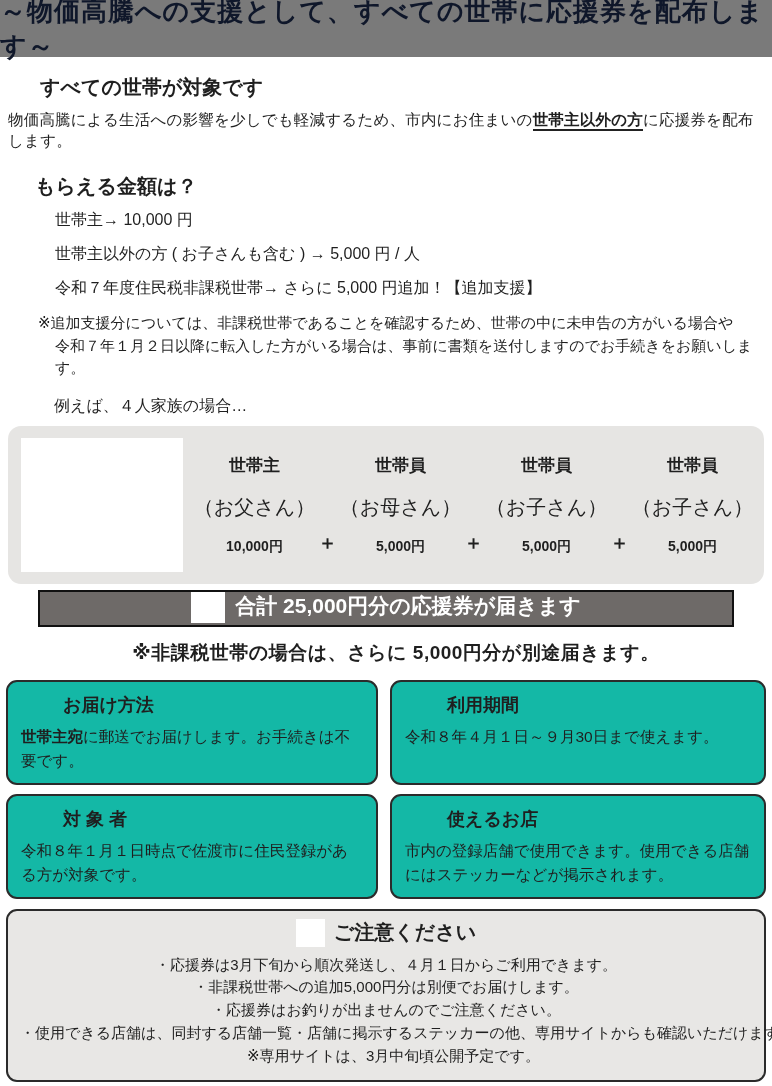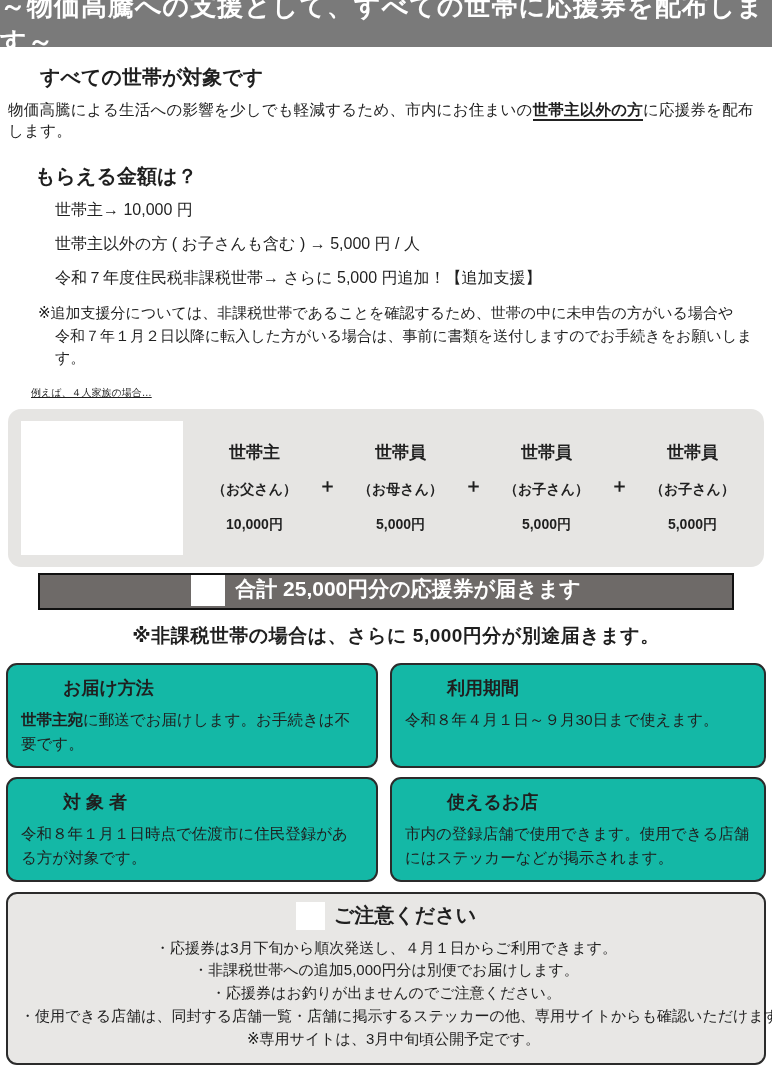--- a/index.html
+++ b/index.html
@@ -9,56 +9,56 @@
     color:#1f1f1f;
     background:#ffffff;
     width:772px; height:1086px;
     overflow:hidden;
     position:relative;
   }
   b, .bold { font-weight:bold; }
 
   
   .banner {
-    background:#7a7a7a; color:#ffffff;
-    height:47px; width:772px;
+    background:#7a7a7a; color:#0f172a;
+    height:57px; width:772px;
     display:flex; align-items:center; justify-content:center;
     font-size:26px; font-weight:bold; letter-spacing:1px;
   }
 
   
   .sec-heading { font-size:20px; font-weight:bold; margin-left:40px; }
   .sec1-heading { margin-top:17px; }
   .sec1-body { font-size:15.5px; margin:9px 4px 0 8px; letter-spacing:0.2px; }
   .emph { font-weight:bold; border-bottom:2.5px solid #222; padding-bottom:1px; }
 
   .sec2-heading { margin-top:21px; margin-left:35px; }
   .amount-items { margin:10px 0 0 55px; list-style:none; }
   .amount-items li { font-size:16px; margin-bottom:13px; }
   .amount-note { font-size:15px; margin-left:38px; margin-top:2px; line-height:1.5; }
   .amount-note .indent { margin-left:17px; }
-  .example-intro { font-size:10px; margin:16px 0 0 31px;text-decoration:underline; }
+  .example-intro { font-size:16px; margin:16px 0 0 54px; }
 
   
   .example-box {
     background:#e6e5e3; border-radius:13px;
     margin:9px 8px 0 8px; height:158px;
     display:flex; align-items:center;
   }
   .family-image-placeholder {
     background:#ffffff; width:162px; height:134px;
     margin-left:13px; flex:none;
   }
   .members-row {
     flex:1; display:flex; justify-content:space-evenly;
-    align-items:flex-start; padding:0 8px;
+    align-items:flex-end; padding:0 8px;
   }
   .member { text-align:center; }
   .member .role { font-size:17px; font-weight:bold; }
-  .member .mname { font-size:14px; font-weight:bold; margin-top:17px; }
+  .member .mname { font-size:20px; font-weight:normal; margin-top:17px; }
   .member .amount { font-size:14px; font-weight:bold; margin-top:17px; }
   .plus { font-size:19px; font-weight:bold; margin-top:32px; }
 
   
   .total-bar {
     background:#6e6a68; border:2px solid #111;
     margin:6px 38px 0 38px; height:37px;
     display:flex; justify-content:center;
     color:#fff; font-size:21px; font-weight:bold;
   }

